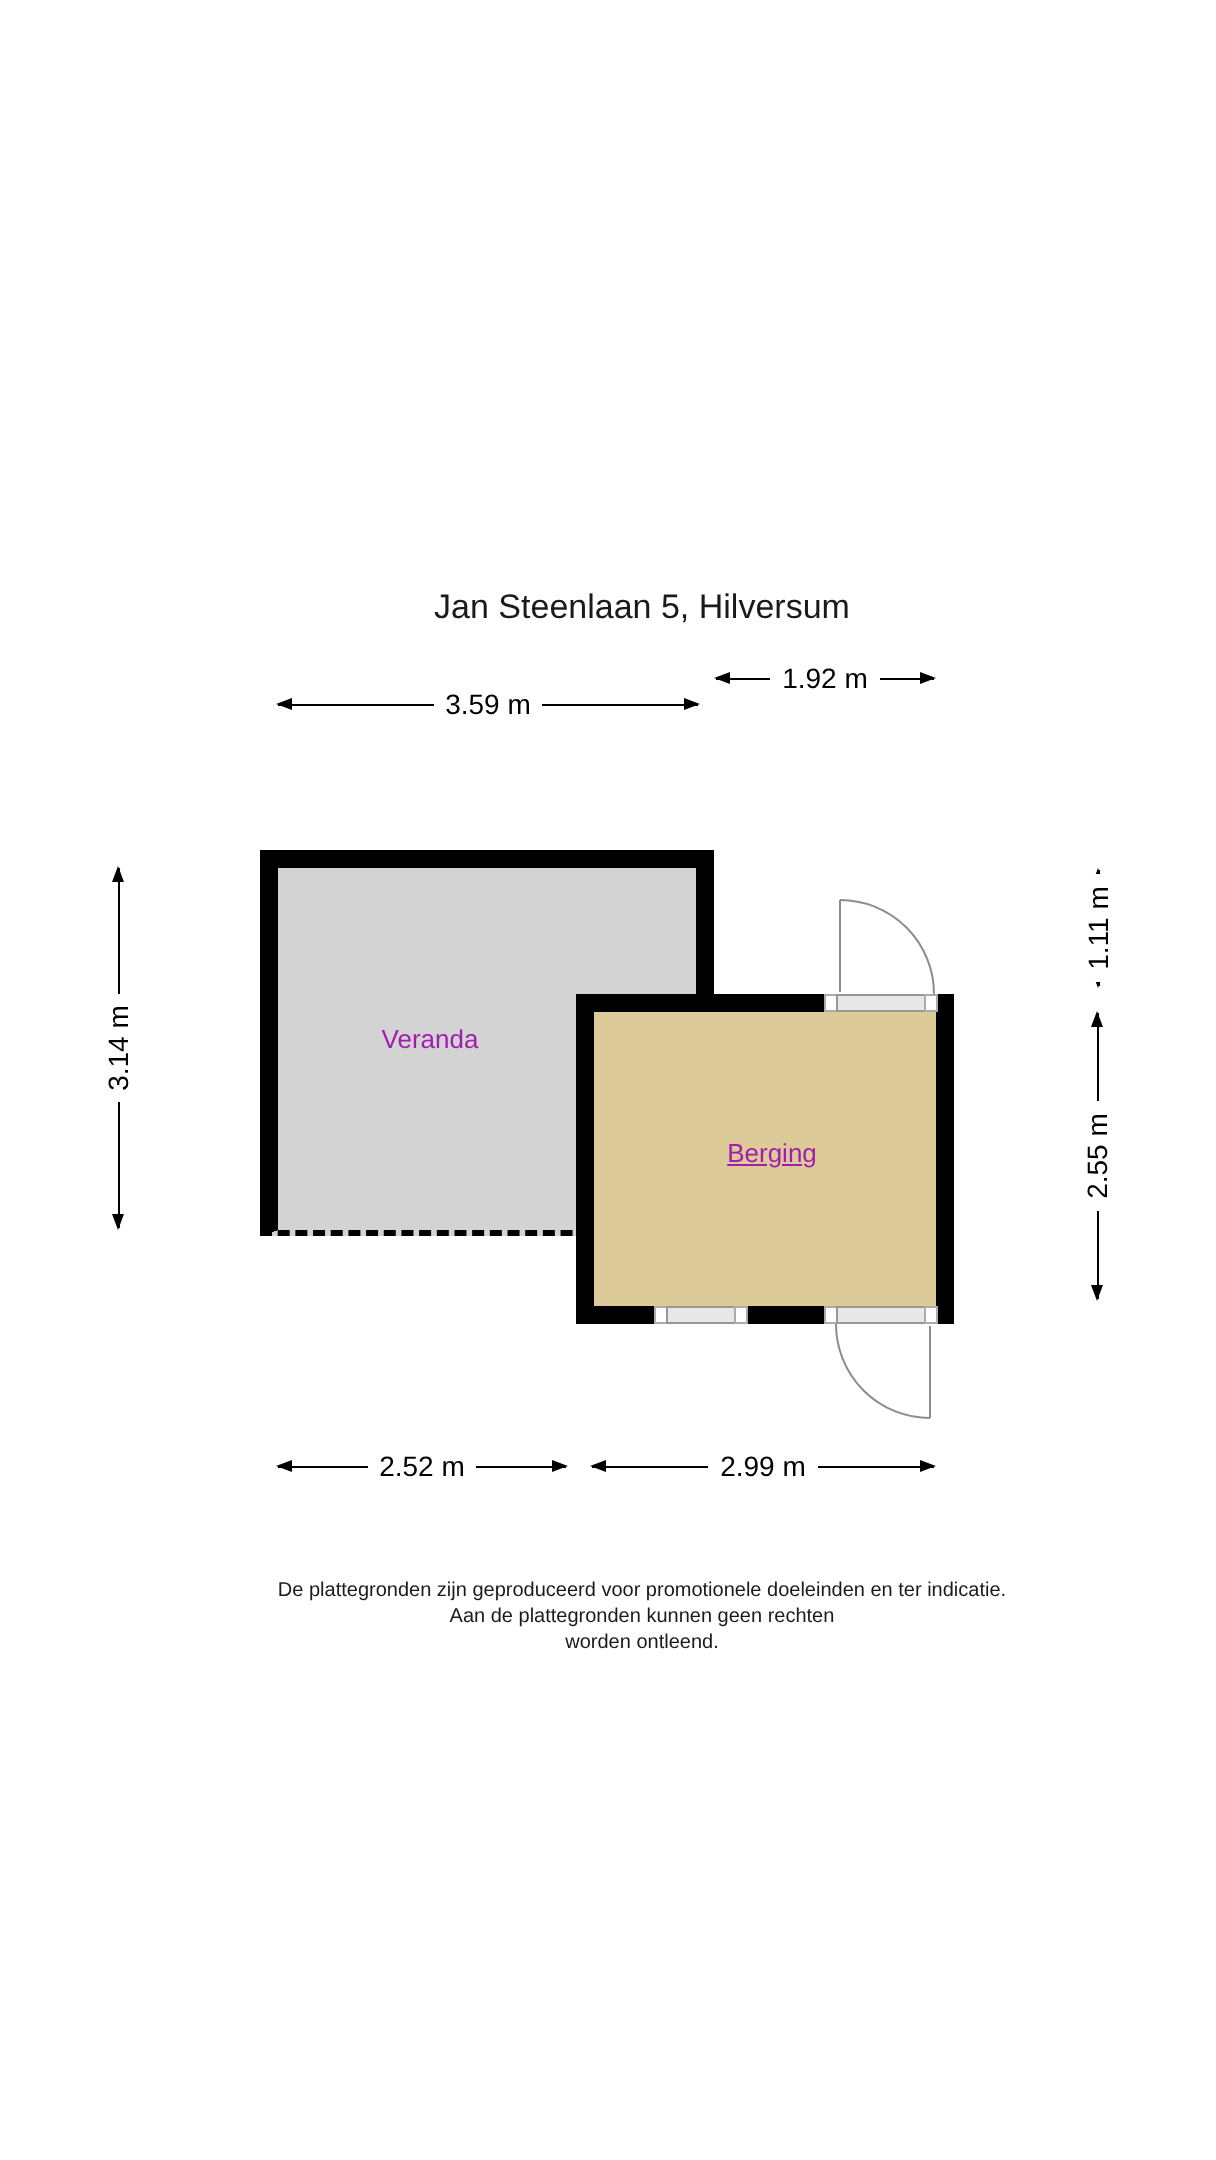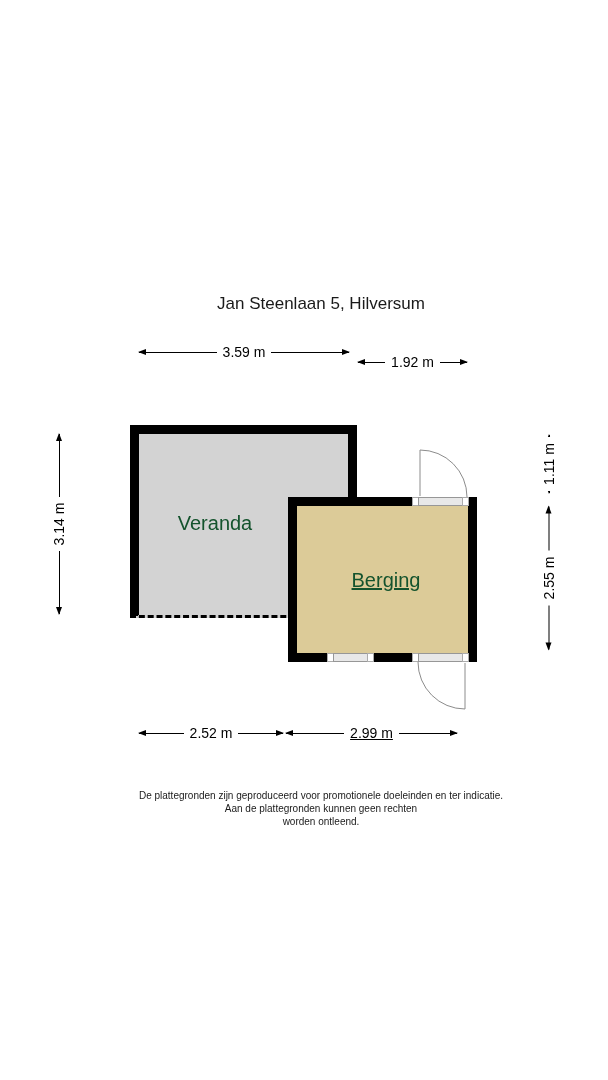--- a/index.html
+++ b/index.html
@@ -14,21 +14,21 @@
   .room{position:absolute;box-sizing:border-box;}
   .room-veranda{
     left:130px;top:425px;width:227px;height:193px;background:#d3d3d3;
     border-top:9px solid #000;border-left:9px solid #000;border-right:9px solid #000;
     border-bottom:3px dashed #000;
   }
   .room-berging{
     left:288px;top:497px;width:189px;height:165px;background:#dccb98;
     border:9px solid #000;
   }
-  .room-label{position:absolute;font-size:20px;color:#14532d;text-align:center;width:120px;}
+  .room-label{position:absolute;font-size:13px;color:#a21caf;text-align:center;width:120px;}
   .label-veranda{left:155px;top:512px;}
   .label-berging{left:326px;top:569px;text-decoration:underline;}
   
   .opening-band{position:absolute;box-sizing:border-box;background:#e8e8e8;border:1px solid #979797;}
   .jamb{position:absolute;box-sizing:border-box;background:#ffffff;border:1px solid #ababab;}
   .band-door-top{left:418px;top:497px;width:45px;height:9px;}
   .jamb-door-top-l{left:412px;top:497px;width:7px;height:9px;}
   .jamb-door-top-r{left:462px;top:497px;width:7px;height:9px;}
   .band-door-bottom{left:418px;top:653px;width:45px;height:9px;}
   .jamb-door-bottom-l{left:412px;top:653px;width:7px;height:9px;}
@@ -42,23 +42,23 @@
   .dim{position:absolute;height:14px;display:flex;align-items:center;justify-content:center;}
   .dim-line{position:absolute;left:1px;right:1px;top:6.5px;height:1px;background:#000;}
   .dim-label{position:relative;z-index:1;background:#fff;padding:0 6px;font-size:14px;
              line-height:14px;white-space:nowrap;}
   .arrow{position:absolute;top:50%;width:0;height:0;margin-top:-3px;
          border-top:3px solid transparent;border-bottom:3px solid transparent;}
   .arrow-l{left:0;border-right:8px solid #000;}
   .arrow-r{right:0;border-left:8px solid #000;}
   .dim-rot{transform:rotate(-90deg);}
   .dim-top-veranda{left:138px;top:345px;width:212px;}
-  .dim-top-berging{left:357px;top:355px;width:111px;}
+  .dim-top-berging{left:357px;top:332px;width:111px;}
   .dim-bottom-veranda{left:138px;top:726px;width:146px;}
-  .dim-bottom-berging{left:285px;top:726px;width:173px;text-decoration:underline;}
+  .dim-bottom-berging{left:295px;top:726px;width:173px;}
   .dim-left-veranda{left:-32px;top:517px;width:182px;}
   .dim-right-offset{left:519px;top:457px;width:60px;}
   .dim-right-berging{left:476px;top:571px;width:145px;}
   
   .footer{position:absolute;left:0;top:789px;width:642px;text-align:center;
           font-size:10px;line-height:13px;color:#1a1a1a;}
 </style>
 </head>
 <body>
 

